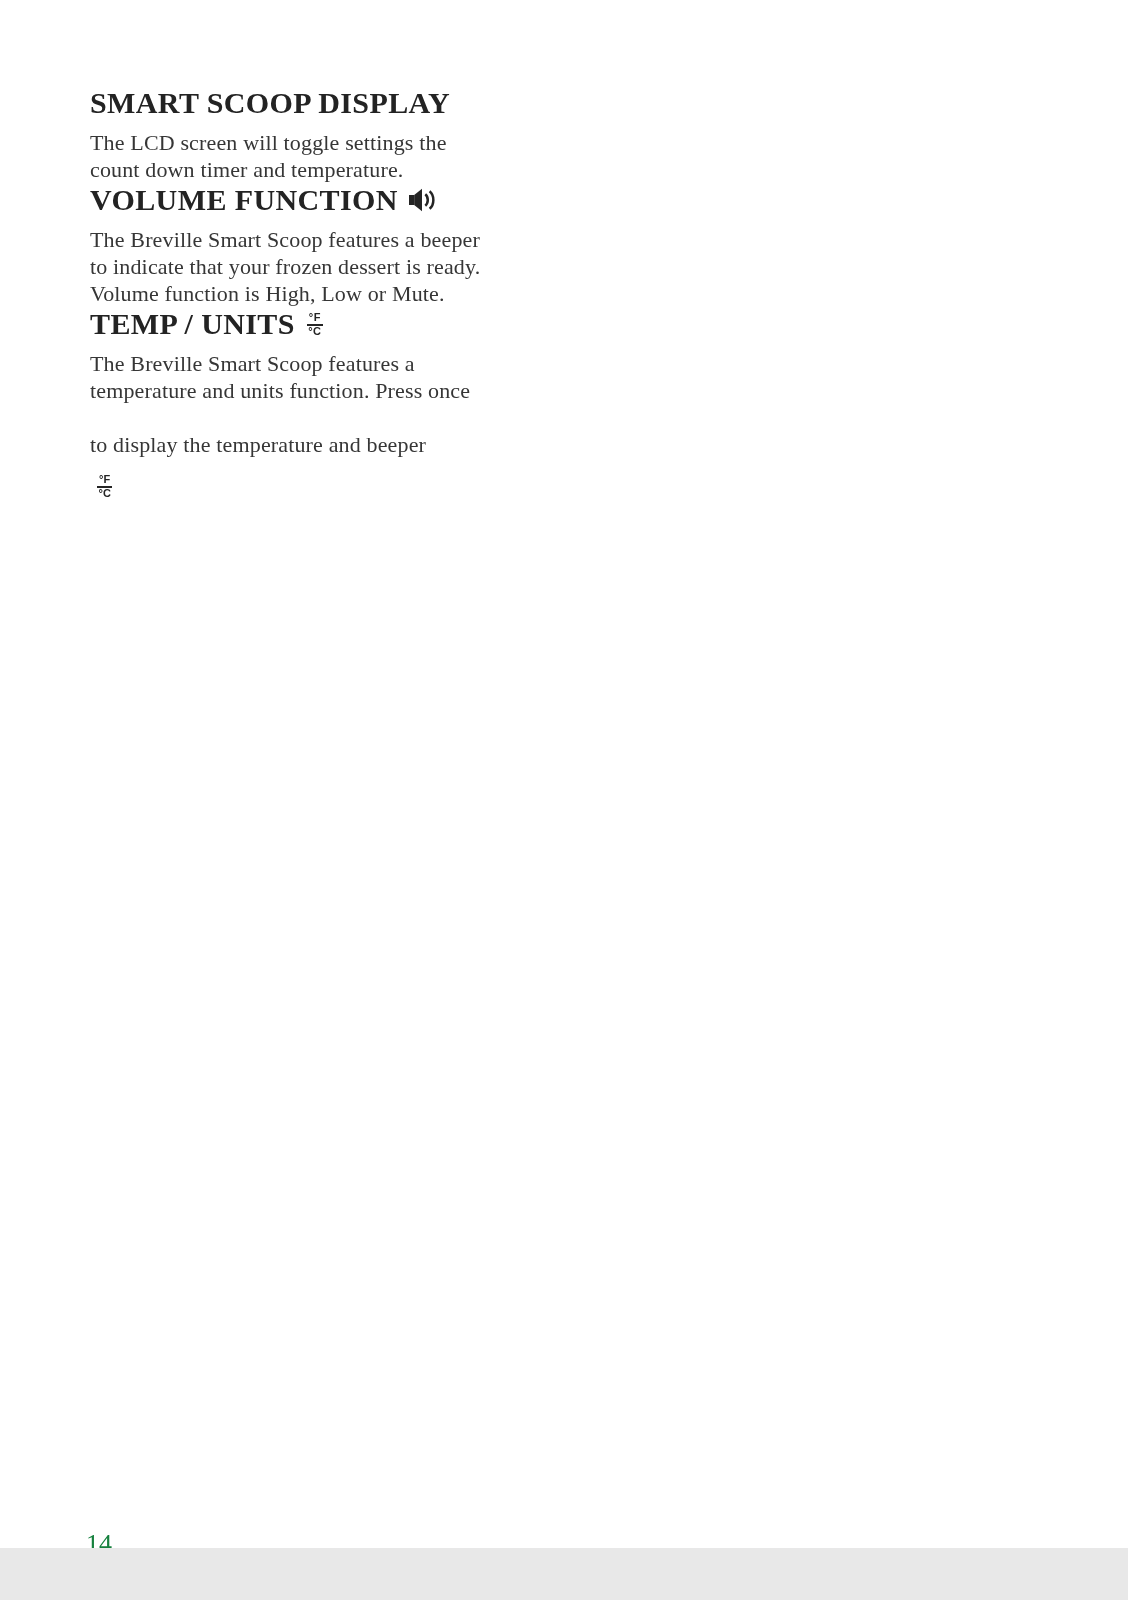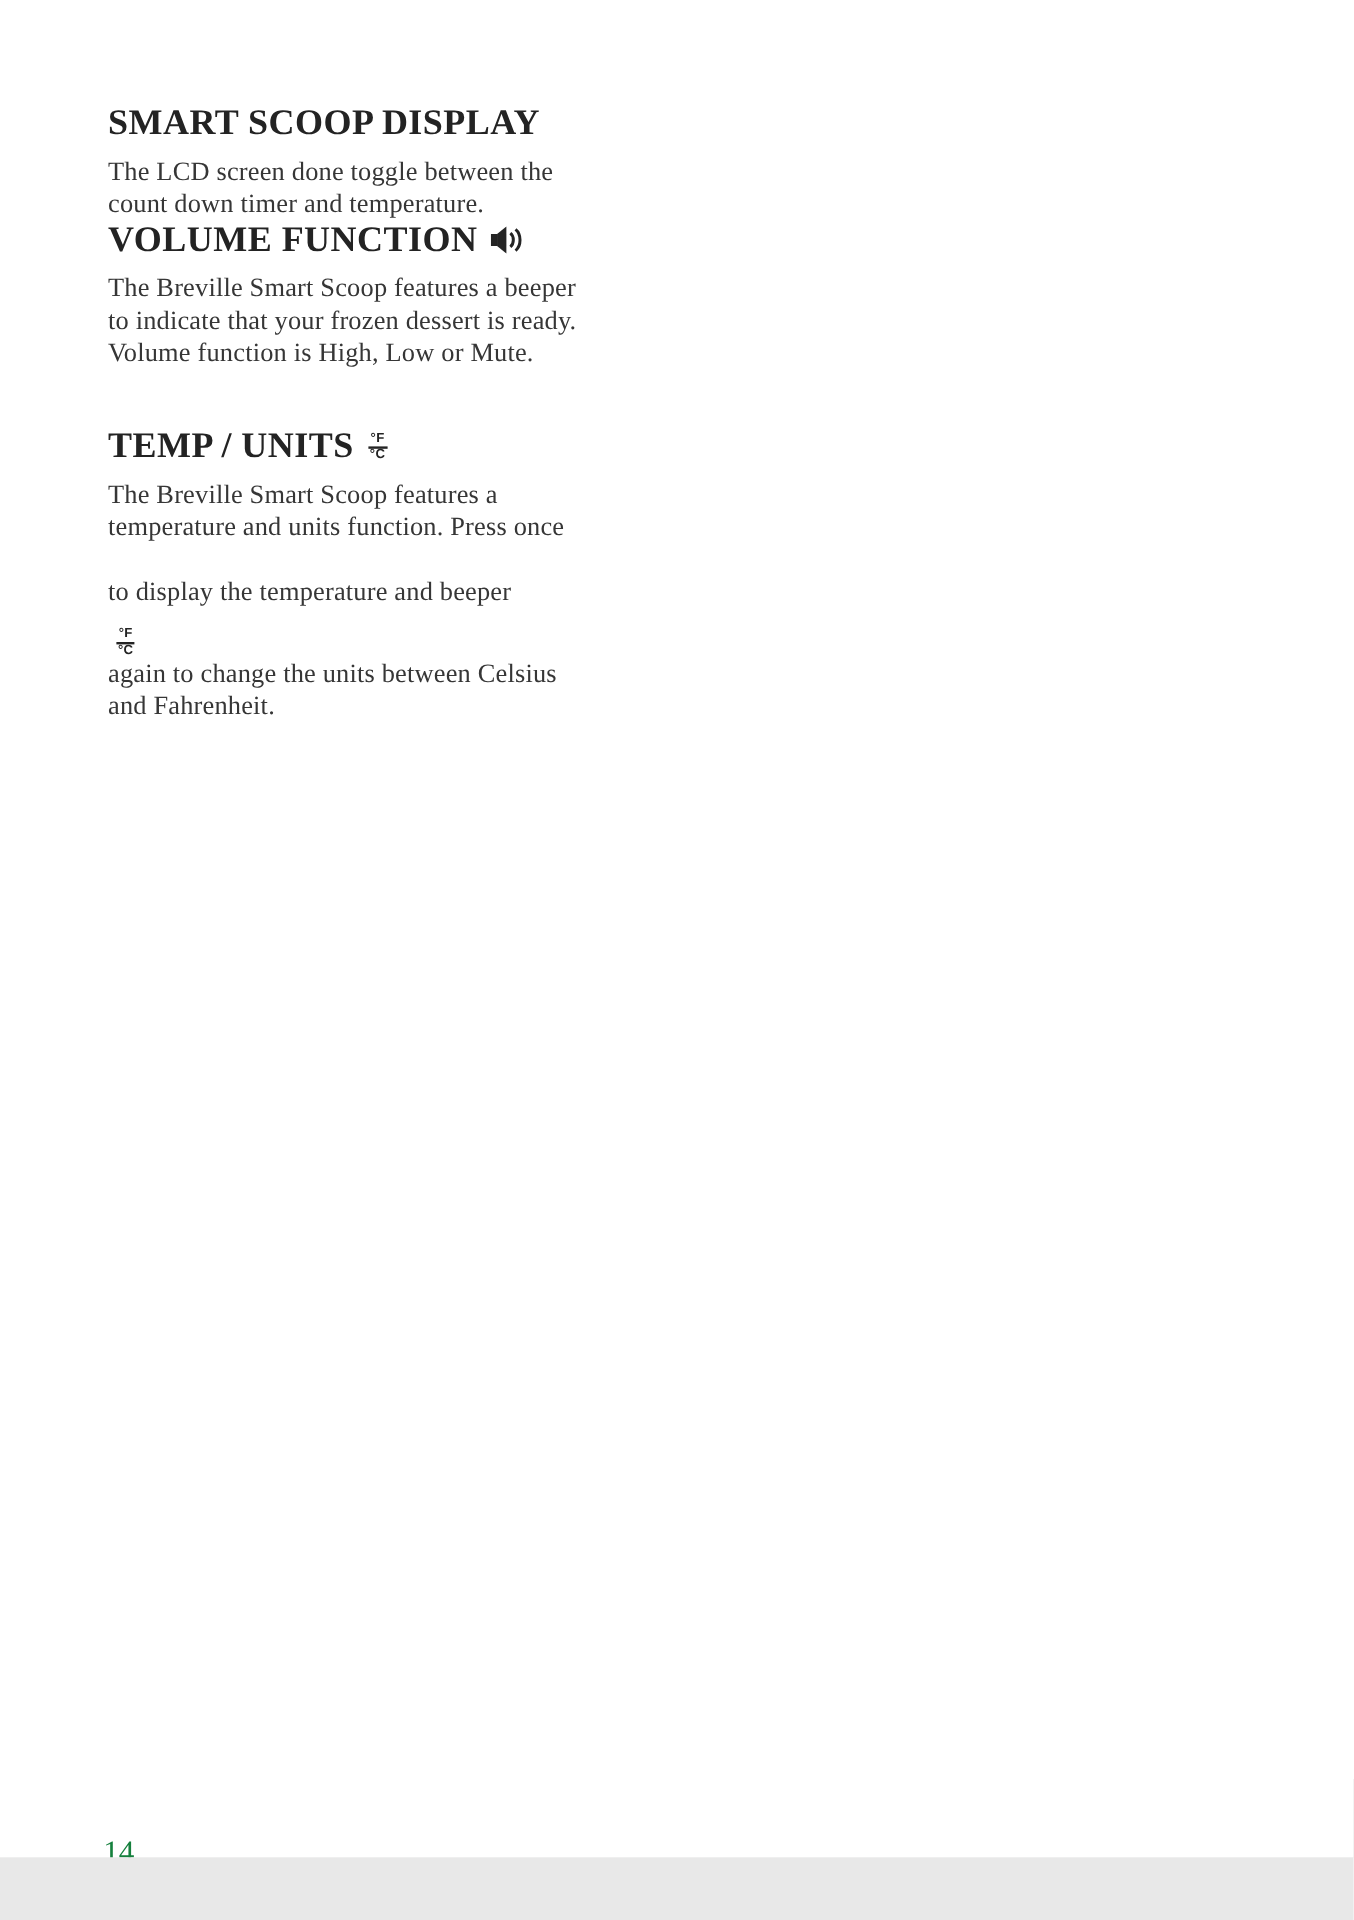--- a/index.html
+++ b/index.html
@@ -33,21 +33,21 @@
   .section-heading .heading-text { display: inline-block; }
   .section-body {
     font-family: "Liberation Serif", serif;
     font-size: 22px;
     line-height: 27px;
     letter-spacing: 0.15px;
     color: #363636;
     white-space: pre-line;
   }
   .sec-volume   { }
-  .sec-temp     { margin-top: 48px; }
+  .sec-temp     { }
   .sec-factory  { margin-top: 44px; }
 
   
   .volume-icon { margin-left: 11px; display: inline-block; }
 
   
   .fc-icon {
     display: inline-flex;
     flex-direction: column;
     align-items: center;
@@ -81,21 +81,21 @@
 </head>
 <body>
 
 <div class="page">
   <main class="content">
 
     <section class="sec-display">
       <h2 class="section-heading">
         <span class="heading-text">SMART SCOOP DISPLAY</span>
       </h2>
-      <p class="section-body">The LCD screen done toggle between the
+      <p class="section-body">The LCD screen will toggle settings the
 count down timer and temperature.</p>
     </section>
 
     <section class="sec-volume">
       <h2 class="section-heading">
         <span class="heading-text">VOLUME FUNCTION</span>
         <svg class="volume-icon" width="28" height="24" viewBox="0 0 28 24" aria-hidden="true">
           <g fill="#242424">
             <rect x="0" y="7" width="5.2" height="10"></rect>
             <polygon points="5.2,7 13,0.8 13,23.2 5.2,17"></polygon>
@@ -119,21 +119,19 @@
       </h2>
       <p class="section-body">The Breville Smart Scoop features a
 temperature and units function. Press once</p>
       <p class="section-body body-icon-line">
         <span>to display the temperature and beeper</span>
         <span class="fc-icon">
           <span class="fc-top">°F</span>
           <span class="fc-bottom">°C</span>
         </span>
       </p>
-      <p class="section-body">again to change the units between Celsius
-and Fahrenheit.</p>
     </section>
 
 
   </main>
 
   <div class="page-number">14</div>
 </div>
 
 </body></html>

